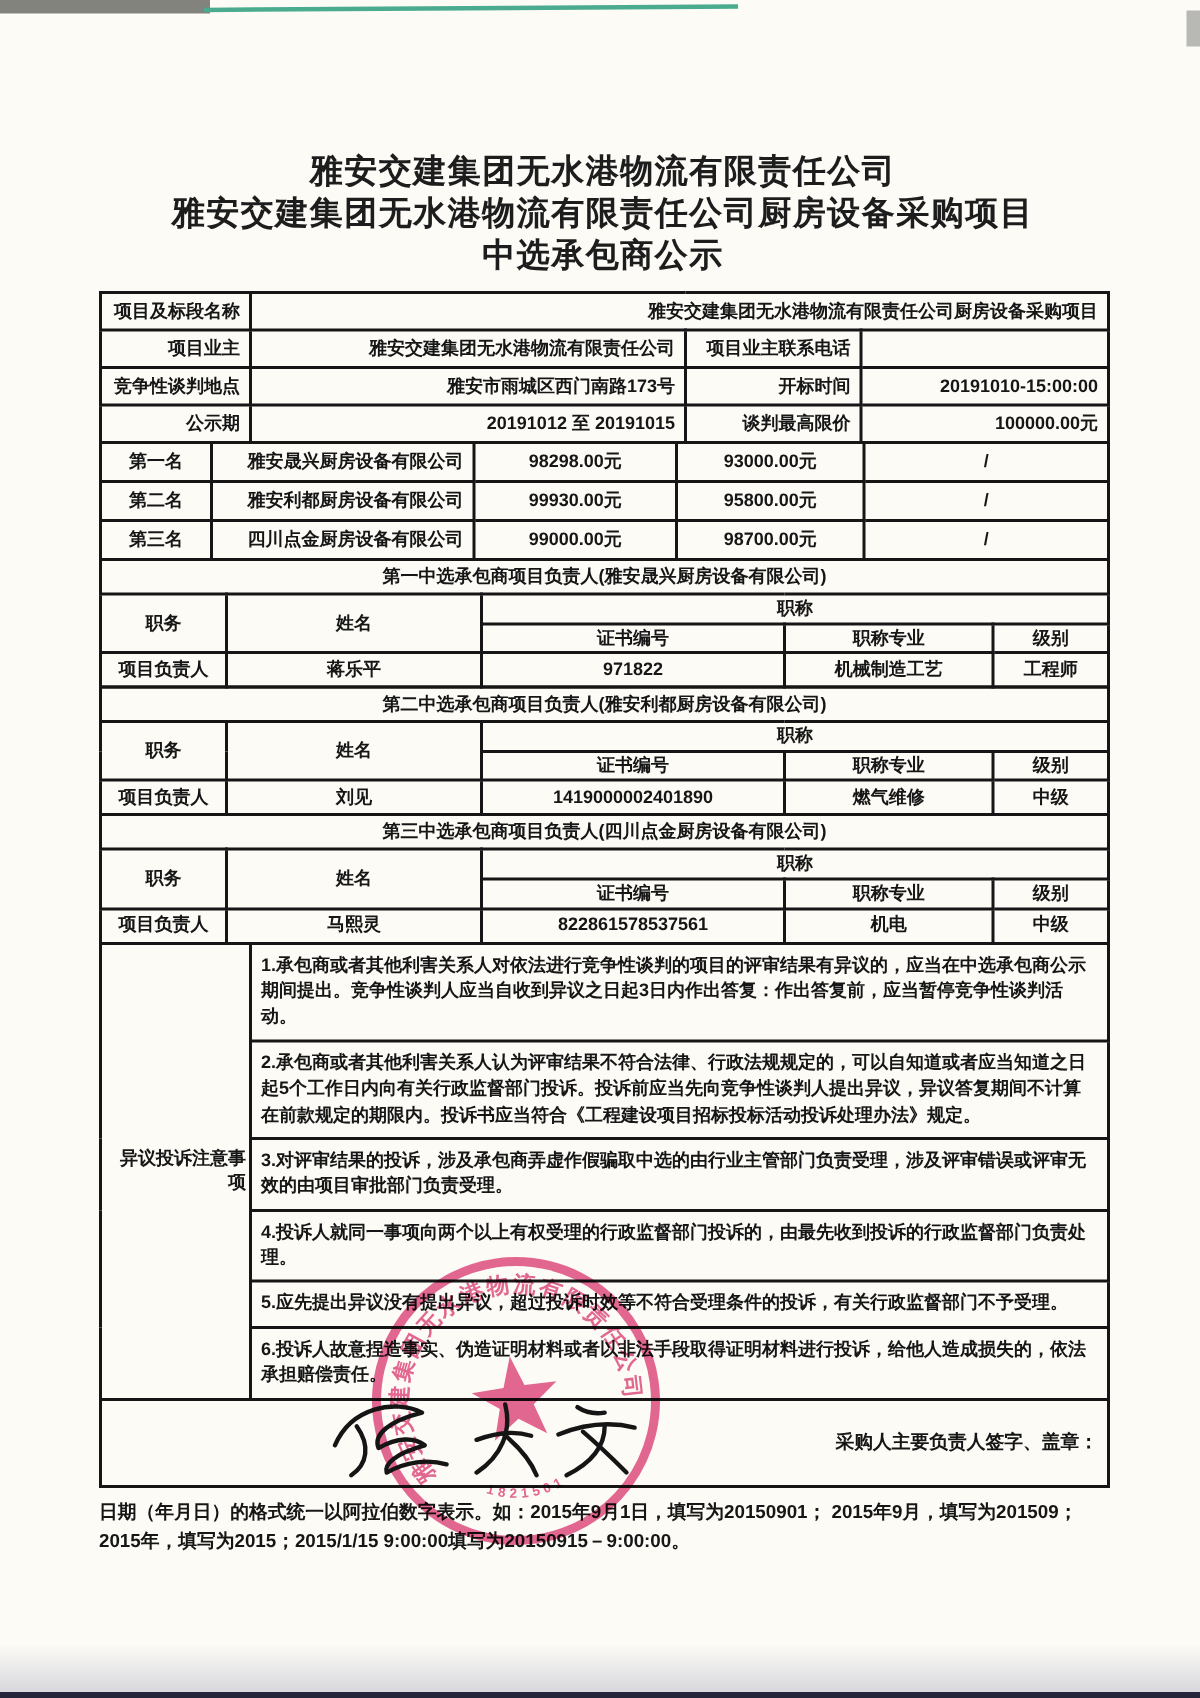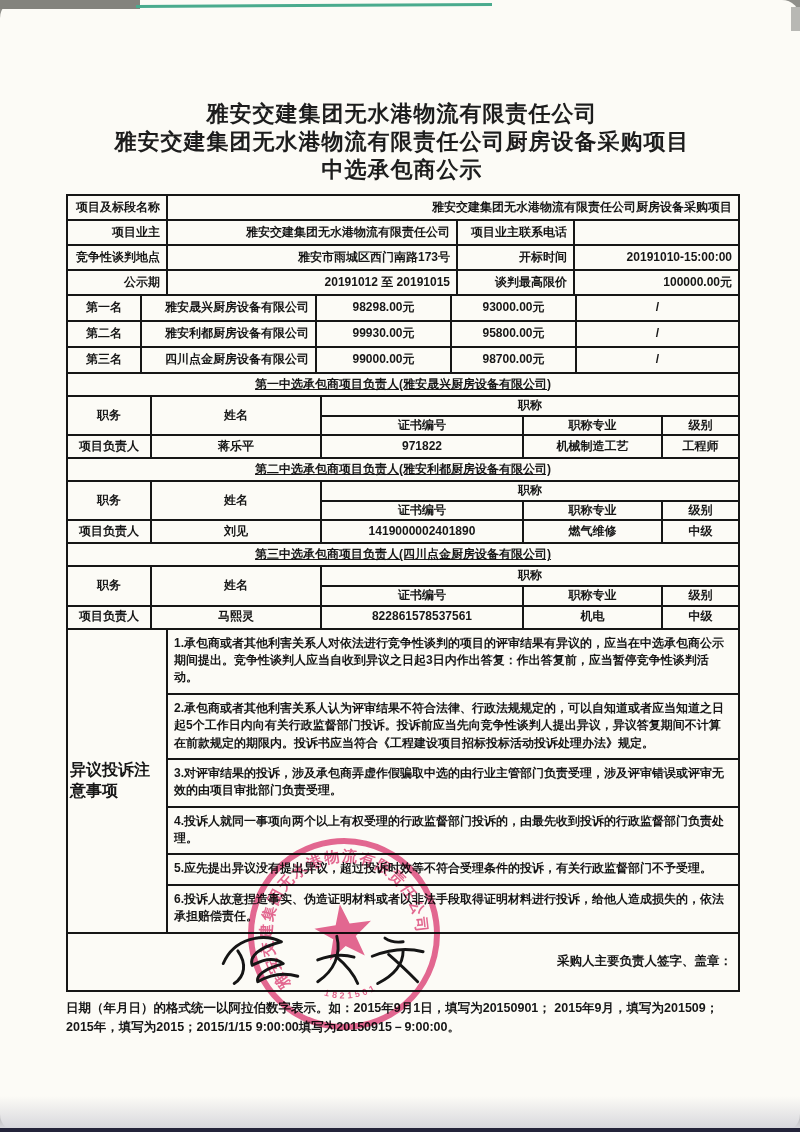--- a/index.html
+++ b/index.html
@@ -5,21 +5,20 @@
   * { box-sizing: border-box; margin: 0; padding: 0; }
   html,body { width: 800px; height: 1132px; overflow: hidden; }
   body {
     font-family: "Liberation Sans", "DejaVu Sans", sans-serif;
     background: #8f8f8a;
     position: relative;
   }
   .page {
     position: absolute; inset: 0;
     background: #fcfbf6;
-    border-radius: 18px;
   }
   
   .art-top-bar   { position:absolute; left:0;   top:0;  width:140px; height:9px;  background:#83837d; }
   .art-teal-line { position:absolute; left:136px; top:4px; width:356px; height:3px; background:#4aab8e; transform:rotate(-0.35deg); }
   .art-tr-mark   { position:absolute; right:0; top:7px; width:9px; height:24px; background:#b8b8b4; }
   .art-bottom-shade { position:absolute; left:0; right:0; bottom:4px; height:32px;
     background:linear-gradient(to bottom, rgba(220,220,224,0), #d8d8dd); }
   .art-bottom-line  { position:absolute; left:0; right:0; bottom:0; height:4px; background:#24243a; }
 
   .doc { position:absolute; left:66px; top:100px; width:672px; color:#1d1d1d; }
@@ -34,24 +33,24 @@
     font-size:12px; font-weight:bold; color:#161616;
     padding:2px 6px; line-height:1.3; vertical-align:middle;
     overflow:hidden;
   }
   .c { text-align:center; }
   .l { text-align:right; }
 
   .t-info td { height:25px; }
   .t-win th  { height:34px; text-align:center; }
   .t-win td  { height:26px;margin-top:13px; }
-  .sec-head  { text-align:center; height:20px; padding:1px 4px;text-decoration:underline; }
+  .sec-head  { text-align:center; height:20px; padding:1px 4px; }
   .t-mgr th  { height:18px; text-align:center; padding:1px 4px; }
   .t-mgr td  { height:23px; text-align:center; }
-  .t-obj .obj-label { text-align:left; padding:0 2px; font-size:16px; }
+  .t-obj .obj-label { text-align:right; padding:0 2px; font-size:12px; }
   .t-obj .obj-item  { font-size:12px; line-height:1.45; padding:5px 8px 6px 6px; text-align:left; }
   .t-sig td { height:58px; vertical-align:middle; position:relative; overflow:visible; }
   .sig-label { font-size:12.5px; font-weight:bold; }
 
   .note {
     margin-top:7px; width:680px;
     font-size:12.5px; font-weight:bold; line-height:1.55; color:#161616;
     position:relative; z-index:1;
   }
 

